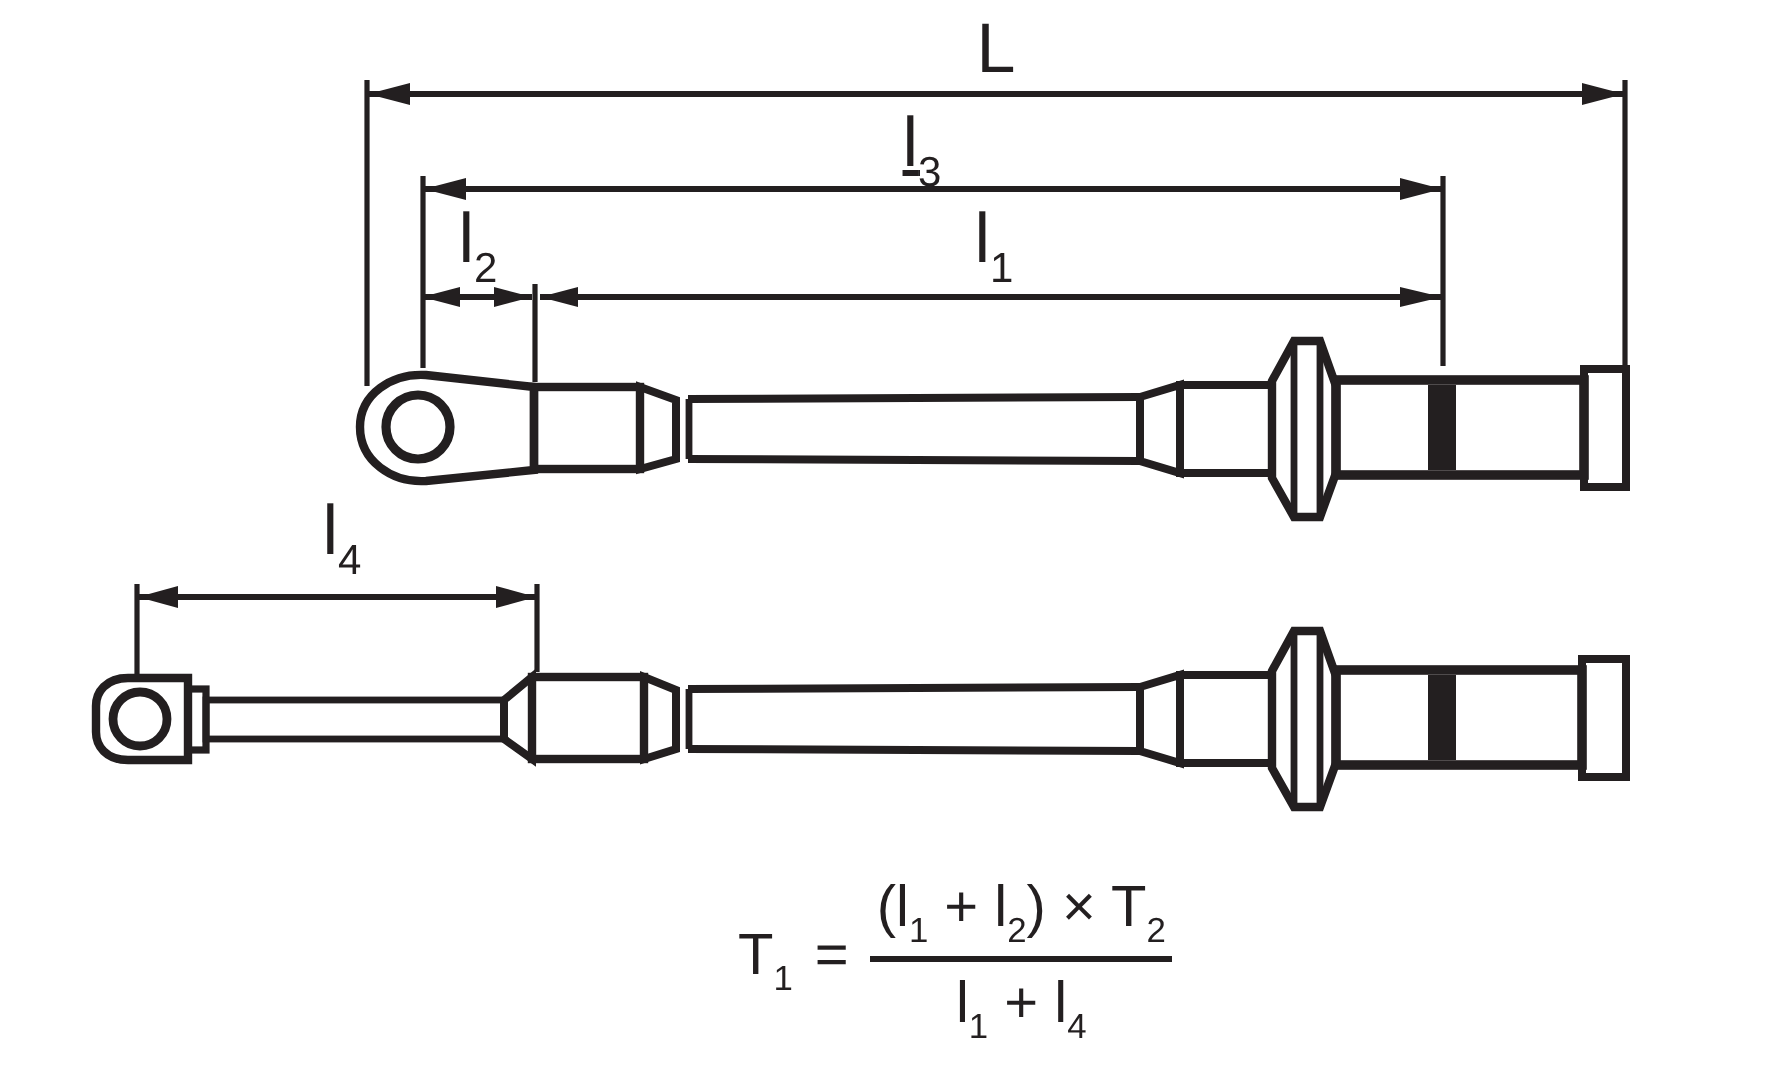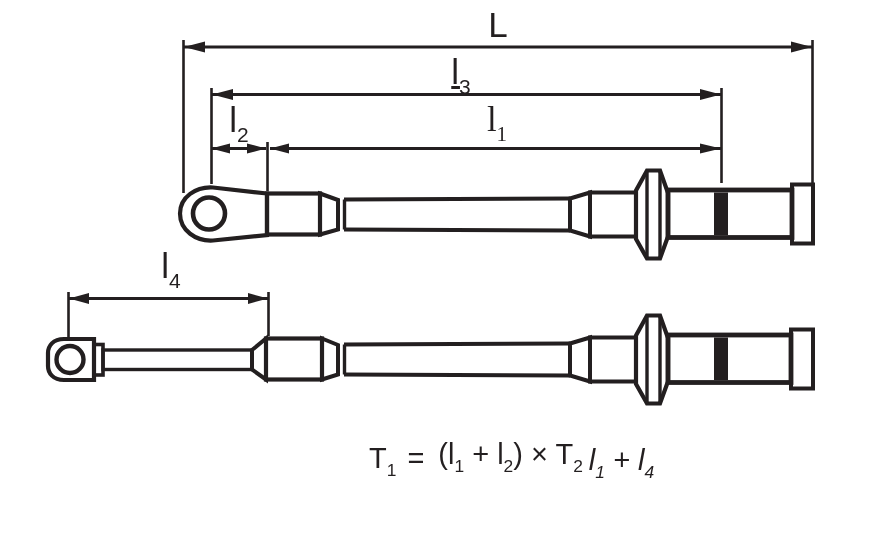--- a/index.html
+++ b/index.html
@@ -32,24 +32,24 @@
     left: 369px;
     top: 438px;
     display: flex;
     align-items: center;
     gap: 11px;
     font-size: 29px;
     line-height: 1;
     color: var(--ink);
     white-space: nowrap;
   }
-  .frac { display: flex; flex-direction: row; align-items: center; }
+  .frac { display: flex; flex-direction: column; align-items: center; }
   .frac .num { padding: 2px 3px 9px 3px; }
   .frac .bar { width: 100%; border-top: 3px solid var(--ink); height: 0; }
-  .frac .den { padding: 7px 3px 2px 3px; font-style: italic; }
+  .frac .den { padding: 7px 3px 2px 3px; }
 </style>
 </head>
 <body>
 
 <div class="canvas">
 
   <svg class="linework" width="886" height="535" viewBox="0 0 886 535">
 
     <g class="stroke" stroke-width="2.6">
       <line x1="183.5" y1="40" x2="183.5" y2="193"></line>
@@ -120,21 +120,21 @@
       <line class="stroke" stroke-width="3.4" x1="660" y1="315.5" x2="660" y2="403.5"></line>
       <rect class="stroke" stroke-width="4.8" x="668" y="335" width="123" height="47.5"></rect>
       <rect class="fillink" x="714" y="337.5" width="14" height="42.5"></rect>
       <rect class="stroke" stroke-width="4" x="791" y="329.5" width="22" height="59"></rect>
     </g>
   </svg>
 
   <div class="dim-label" style="left:498px; top:7px;">L</div>
   <div class="dim-label" style="left:461px; top:54px;text-decoration:underline;">l<sub>3</sub></div>
   <div class="dim-label" style="left:239px; top:102px;">l<sub>2</sub></div>
-  <div class="dim-label" style="left:497px; top:102px;font-family:Liberation Serif, serif;">l<sub>1</sub></div>
+  <div class="dim-label" style="left:497px; top:102px;">l<sub>1</sub></div>
   <div class="dim-label" style="left:171px; top:248px;">l<sub>4</sub></div>
 
   <div class="formula">
     <span>T<sub>1</sub></span>
     <span>=</span>
     <div class="frac">
       <div class="num">(l<sub>1</sub> + l<sub>2</sub>) × T<sub>2</sub></div>
       <div class="bar"></div>
       <div class="den">l<sub>1</sub> + l<sub>4</sub></div>
     </div>

